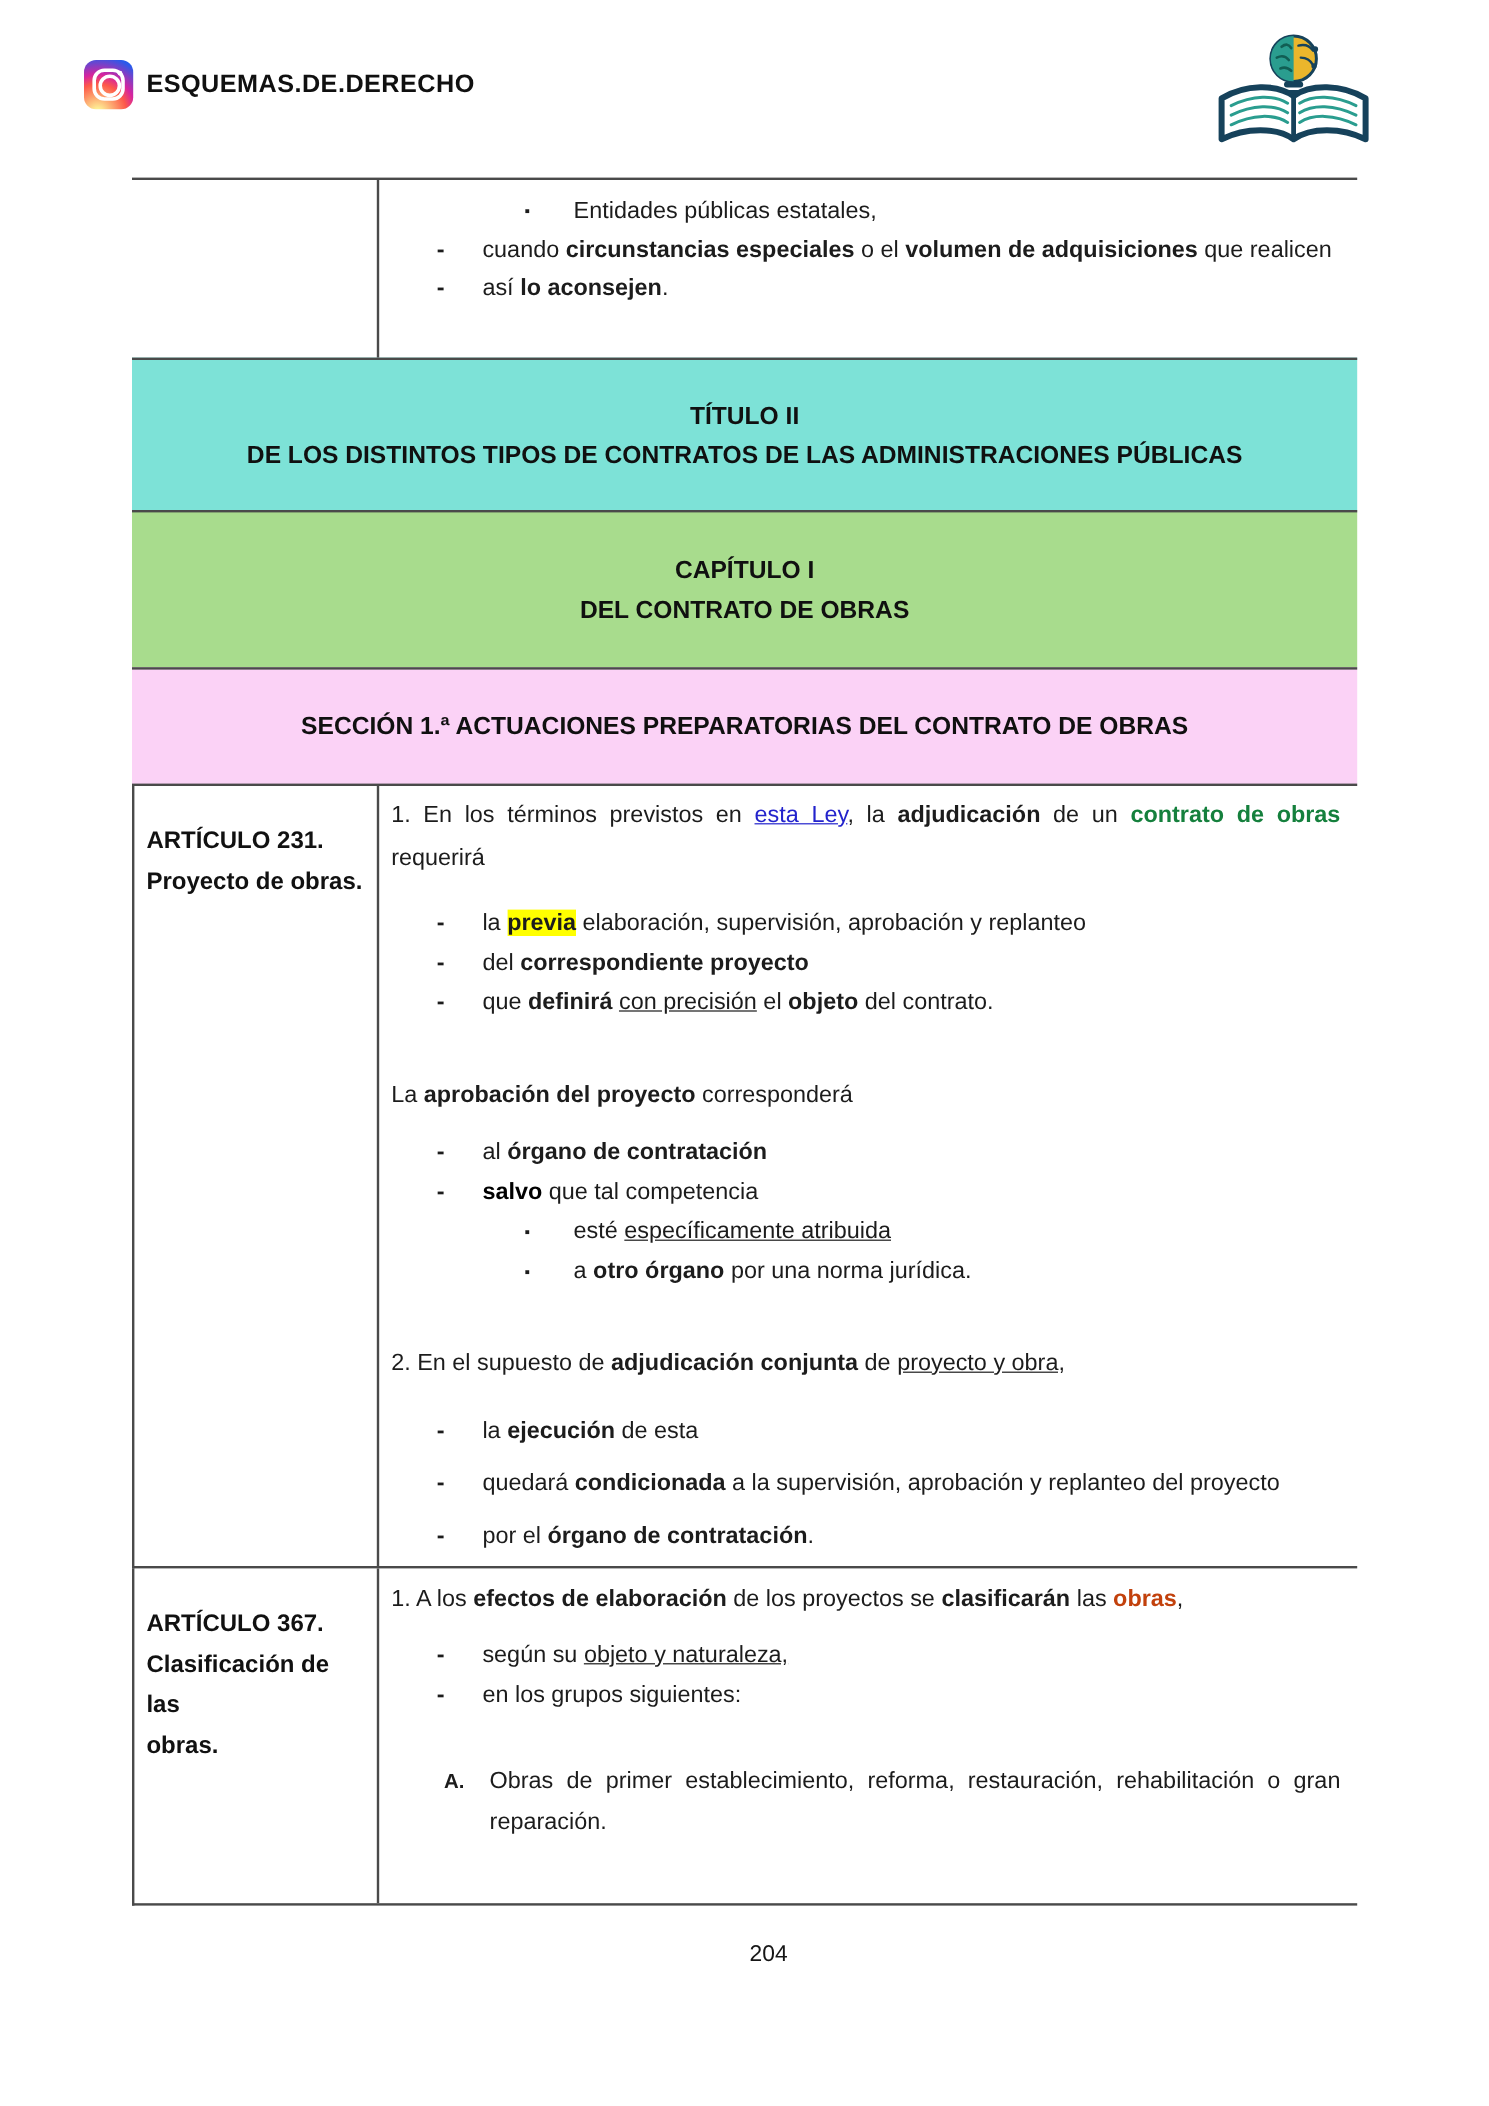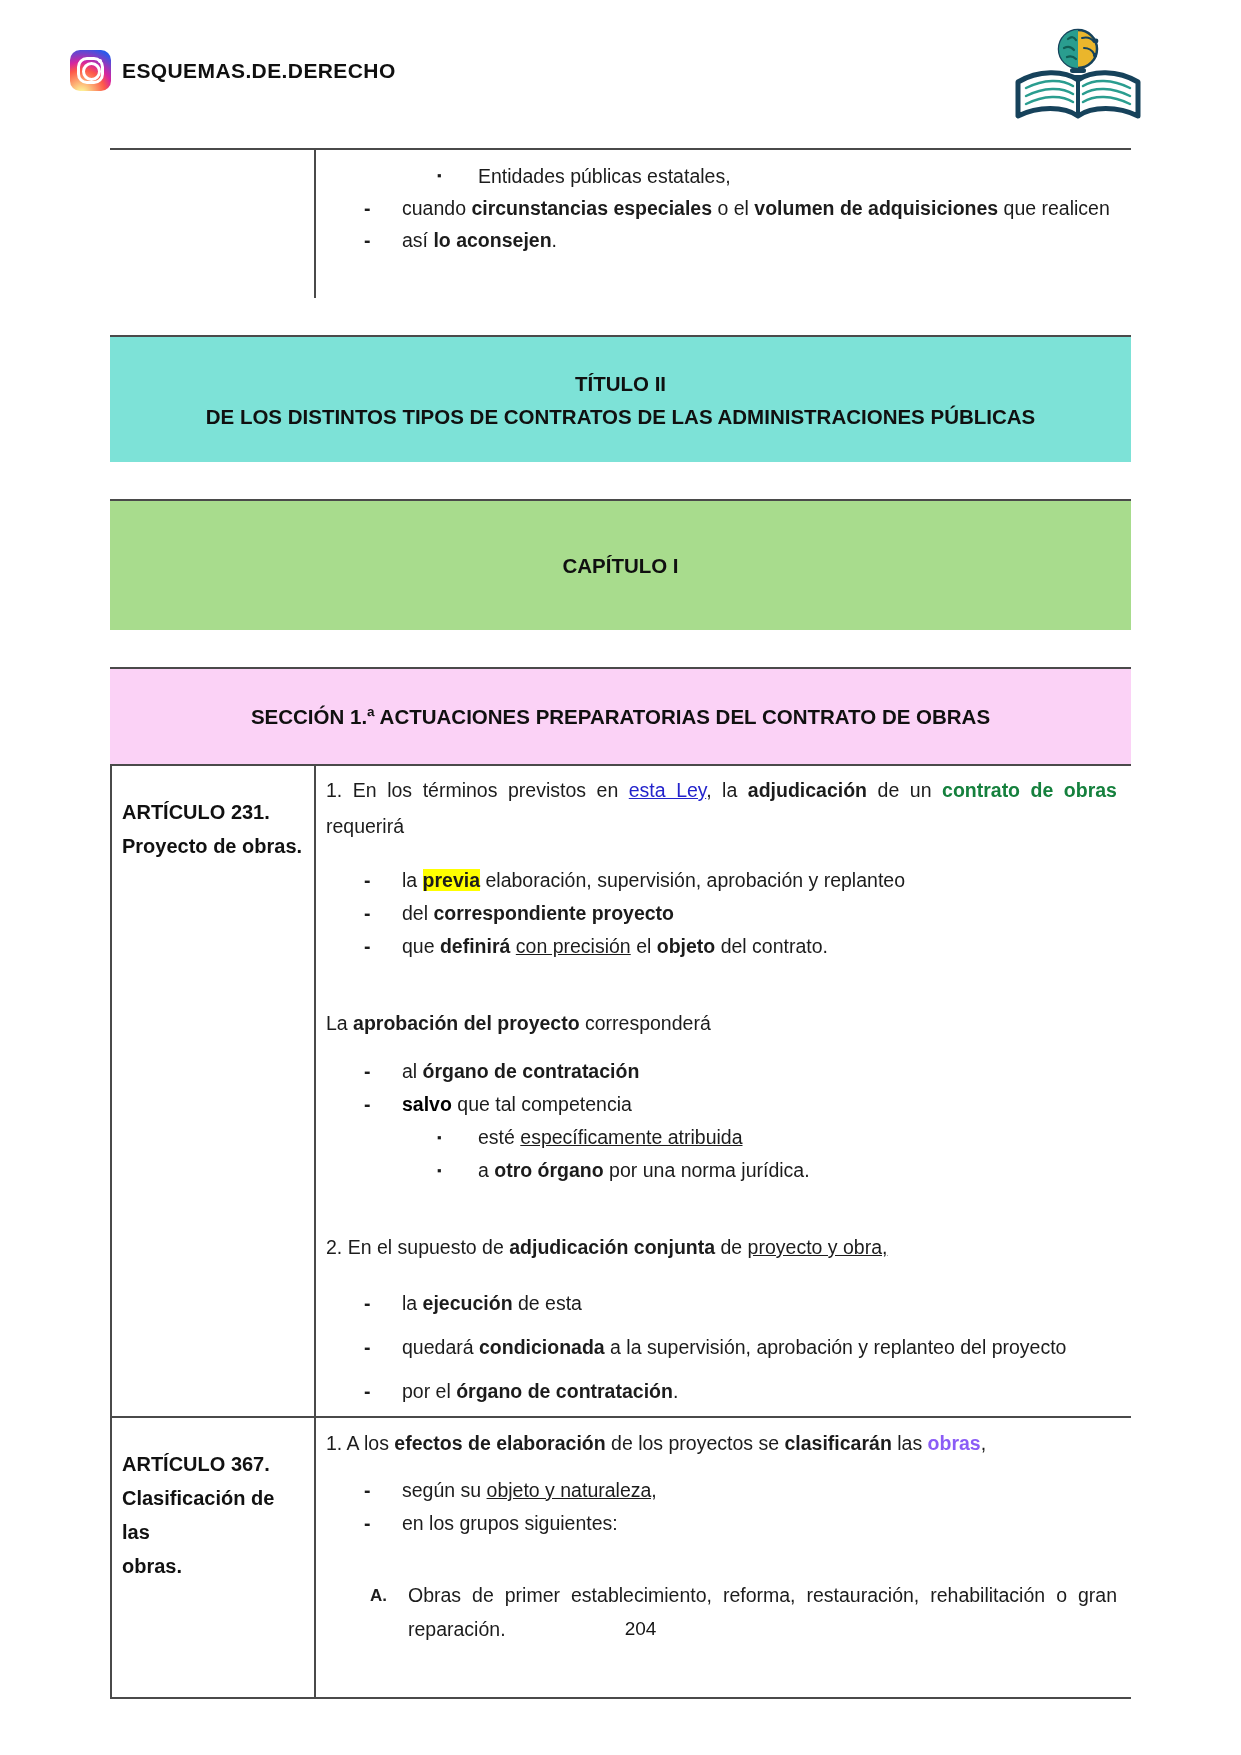--- a/index.html
+++ b/index.html
@@ -35,21 +35,21 @@
     --line: #4a4a4a;
   }
   .row { display: flex; }
   .row-cont { border-top: 2px solid var(--table_border, #4a4a4a); min-height: 150px; }
   .spacer-cell { width: 206px; border-right: 2px solid var(--table_border, #4a4a4a); flex: 0 0 auto; }
   .cell-right { flex: 1; padding: 10px 14px 0 10px; min-width: 0; }
 
   .banner {
     min-height: 127px; display: flex; flex-direction: column; justify-content: center;
     text-align: center; font-weight: bold; font-size: 20.5px; line-height: 33px; color: #101010;
-    border-top: 2px solid var(--table_border, #4a4a4a); padding: 20px 10px; margin-top: 37px;
+    border-top: 2px solid var(--table_border, #4a4a4a); padding: 20px 10px;
   }
   .banner-cyan  { background: var(--banner_cyan, #7de2d7); }
   .banner-green { background: var(--banner_green, #a8dc8d); min-height: 131px; }
   .banner-pink  { background: var(--banner_pink, #fbd2f6); min-height: 99px; border-bottom: 2px solid var(--table_border, #4a4a4a); }
 
   .row-article { border-left: 2px solid var(--table_border, #4a4a4a); border-bottom: 2px solid var(--table_border, #4a4a4a); }
   .row-231 { min-height: 652px; }
   .row-232 { min-height: 281px; }
   .cell-head {
     width: 204px; flex: 0 0 auto; border-right: 2px solid var(--table_border, #4a4a4a);
@@ -132,20 +132,21 @@
         </div>
       </div>
     </div>
 
     <div class="banner banner-cyan">
       <div>TÍTULO II</div>
       <div>DE LOS DISTINTOS TIPOS DE CONTRATOS DE LAS ADMINISTRACIONES PÚBLICAS</div>
     </div>
     <div class="banner banner-green">
       <div>CAPÍTULO I</div>
+      <div>DEL CONTRATO DE OBRAS</div>
     </div>
     <div class="banner banner-pink">
       <div>SECCIÓN 1.ª ACTUACIONES PREPARATORIAS DEL CONTRATO DE OBRAS</div>
     </div>
 
     <div class="row row-article row-231">
       <div class="cell-head">
         <div>ARTÍCULO 231.</div>
         <div>Proyecto de obras.</div>
       </div>
@@ -202,21 +203,21 @@
       </div>
     </div>
 
     <div class="row row-article row-232">
       <div class="cell-head">
         <div>ARTÍCULO 367.</div>
         <div>Clasificación de las</div>
         <div>obras.</div>
       </div>
       <div class="art">
-        <p class="p1-232"><span>1. A los </span><span class="b">efectos de elaboración</span><span> de los proyectos se </span><span class="b">clasificarán</span><span> las </span><span class="b" style="color: #8b5cf6;">obras</span><span>,</span></p>
+        <p class="p1-232"><span>1. A los </span><span class="b">efectos de elaboración</span><span> de los proyectos se </span><span class="b">clasificarán</span><span> las </span><span class="b" style="color: #c2410c;">obras</span><span>,</span></p>
         <div class="list-d">
           <div class="li dash">
             <span class="mk">-</span>
             <div class="lt"><span>según su </span><span class="u">objeto y naturaleza,</span></div>
           </div>
           <div class="li dash">
             <span class="mk">-</span>
             <div class="lt"><span>en los grupos siguientes:</span></div>
           </div>
         </div>

